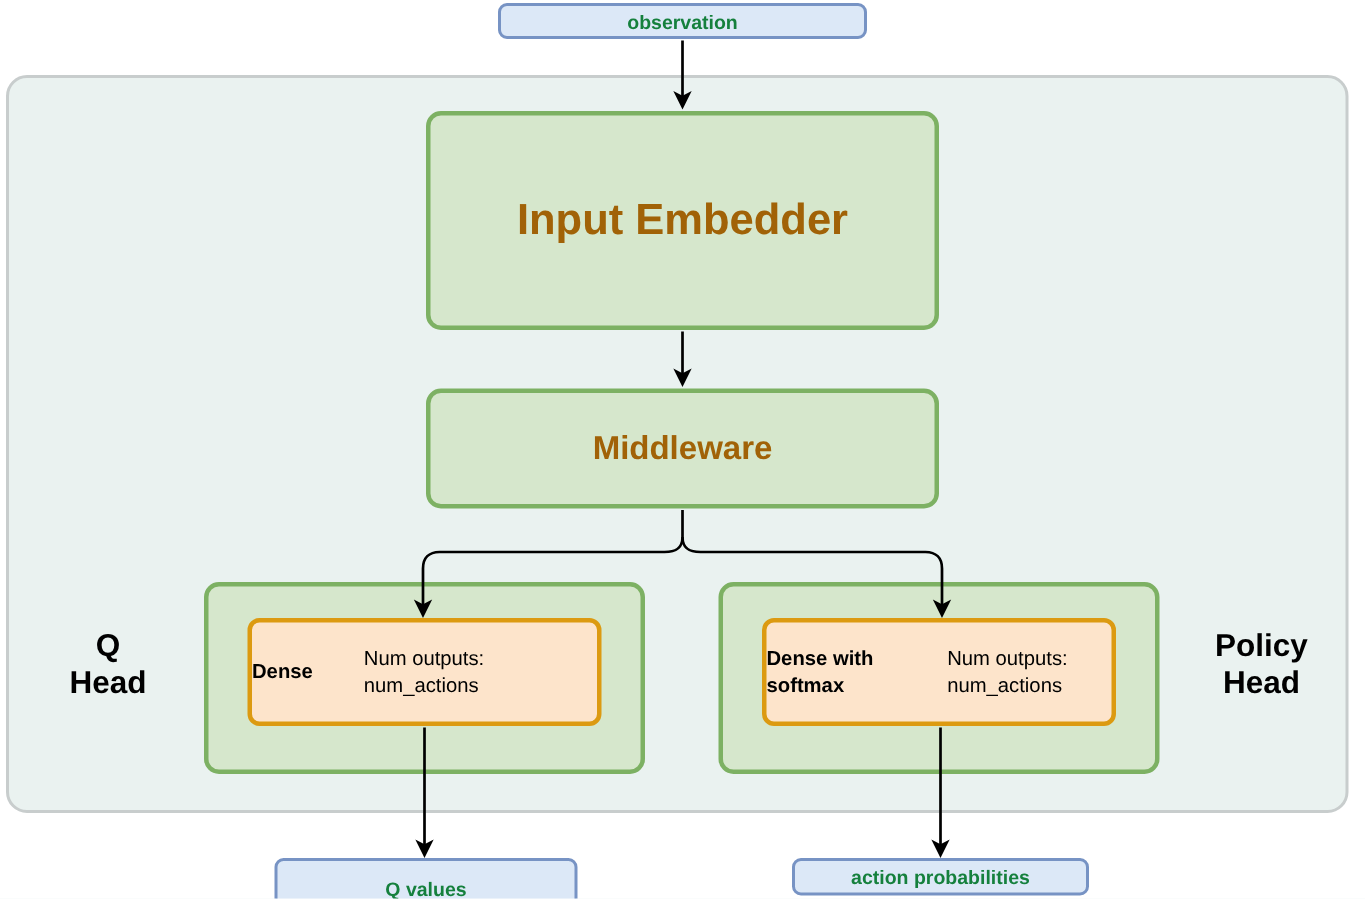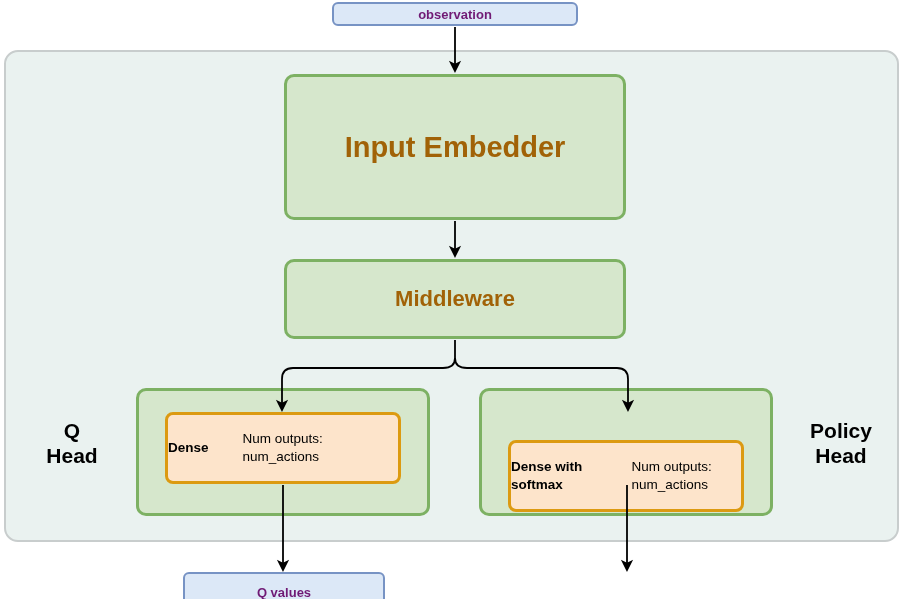--- a/index.html
+++ b/index.html
@@ -52,21 +52,21 @@
     position: absolute;
     box-sizing: border-box;
     background: #dce8f7;
     border: 2px solid #7793c4;
     border-radius: 6px;
     display: flex;
     align-items: center;
     justify-content: center;
     font-size: 13px;
     font-weight: bold;
-    color: #701a75;
+    color: #15803d;
     z-index: 8;
   }
   .io-observation {
     left: 332px;
     top: 2px;
     width: 246px;
     height: 24px;
   }
   .io-qvalues {
     left: 183px;
@@ -151,21 +151,20 @@
     left: 165px;
     top: 412px;
     width: 236px;
     height: 72px;
   }
   .dense-box-policy {
     left: 508px;
     top: 412px;
     width: 236px;
     height: 72px;
-    margin-top: 28px;
   }
   .dense-title {
     font-size: 13.5px;
     font-weight: bold;
     line-height: 1.35;
   }
   .dense-sub {
     font-size: 13.5px;
     font-weight: normal;
     line-height: 1.35;
@@ -252,14 +251,17 @@
   <div class="head-label head-label-q">Q
 Head</div>
 
   <div class="head-label head-label-policy">Policy
 Head</div>
 
   <div class="io-box io-qvalues">
     <span>Q values</span>
   </div>
 
+  <div class="io-box io-actionprobs">
+    <span>action probabilities</span>
+  </div>
 
 </div>
 
 </body></html>

